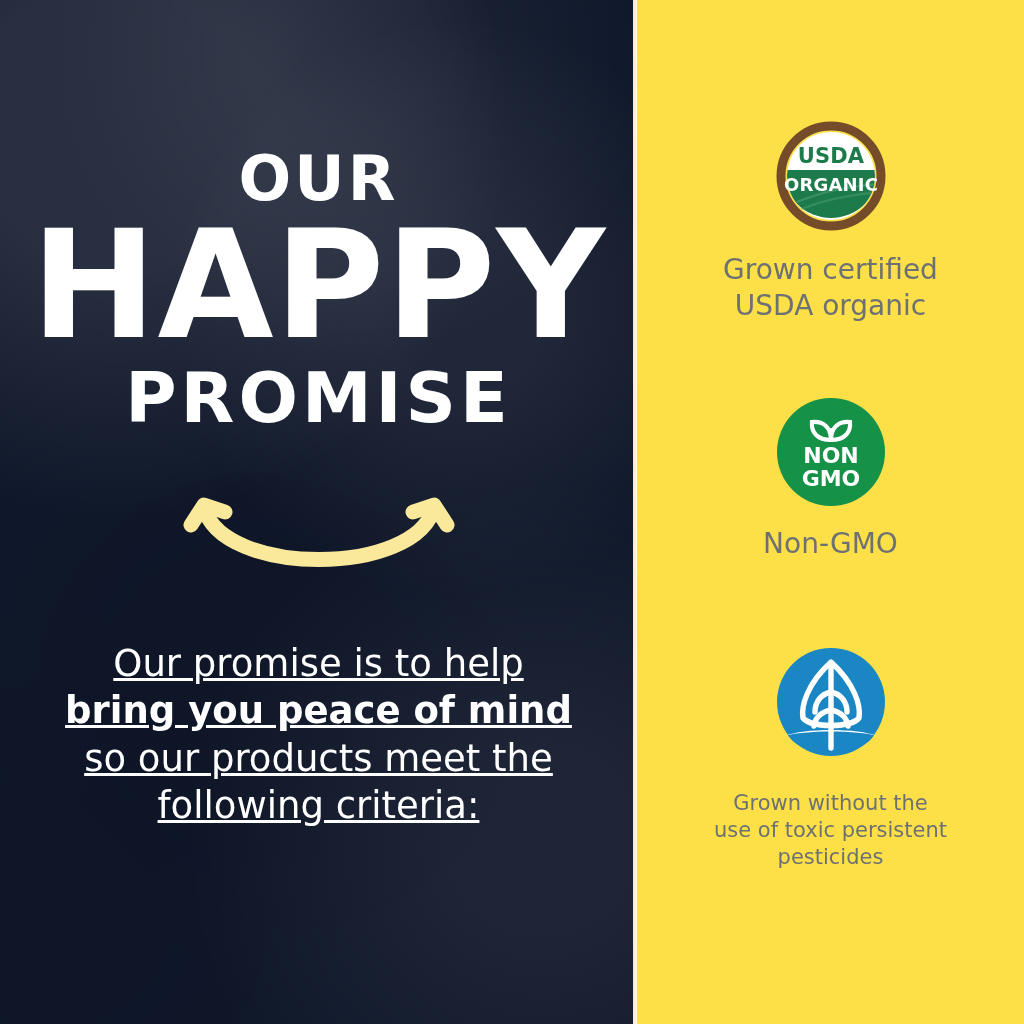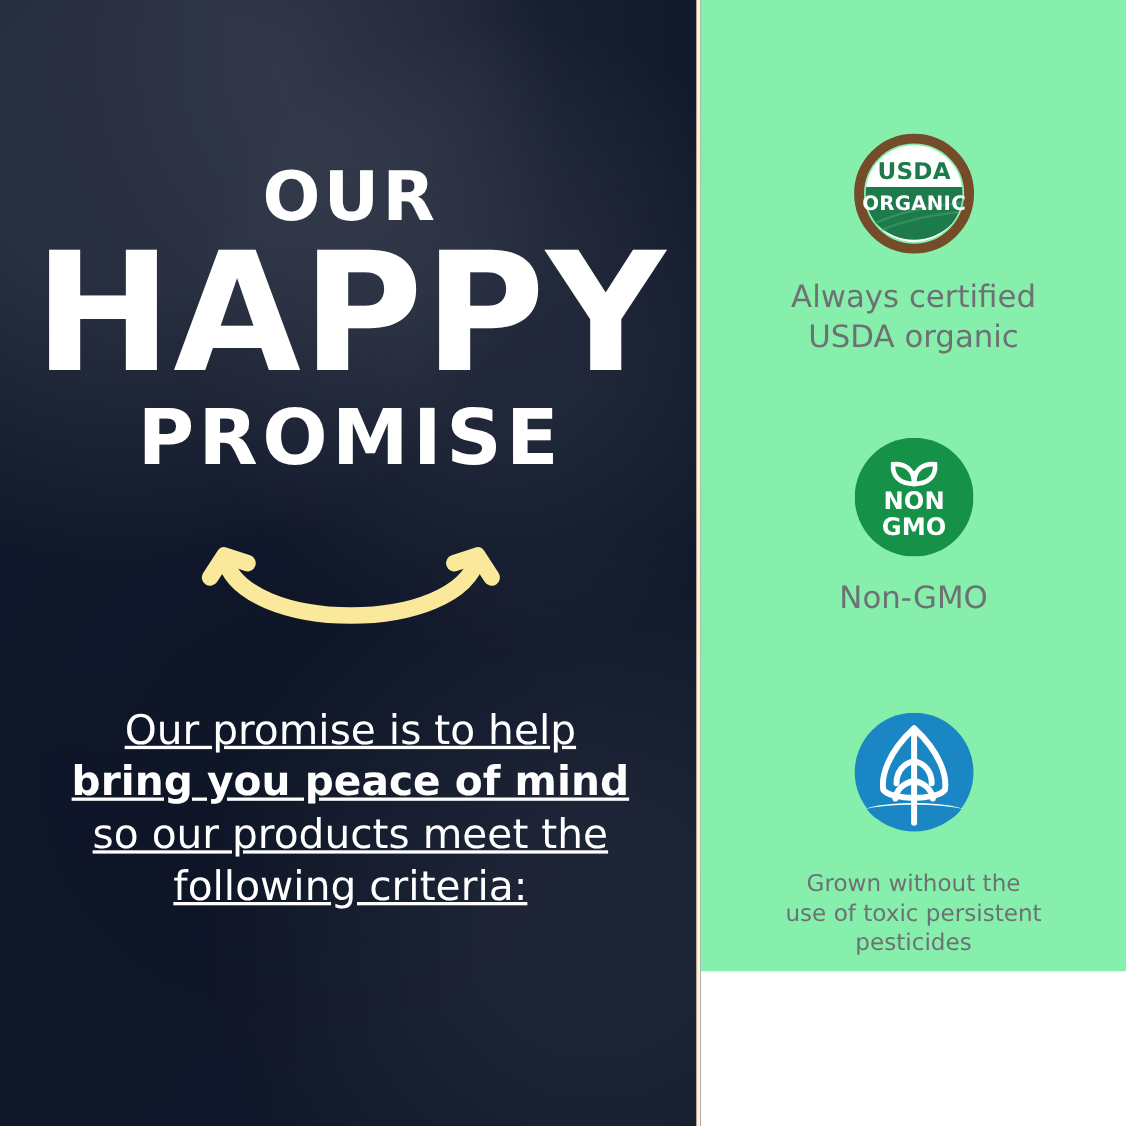--- a/index.html
+++ b/index.html
@@ -74,22 +74,22 @@
     font-size:37px;line-height:1.28;
     font-weight:400;
     text-decoration:underline;
   }
   .promise-copy .ln{display:block;}
   .promise-copy .ln.bold{font-weight:700;}
 
   
   .right-panel{
     position:relative;
-    width:387px;height:883px;flex:0 0 387px;
-    background:#86efac;
+    width:387px;height:1024px;flex:0 0 387px;
+    background:#fde047;
     display:flex;flex-direction:column;
     align-items:center;
   }
   .badge-block{
     position:absolute;left:0;right:0;
     display:flex;flex-direction:column;align-items:center;
   }
   .badge-block.b1{top:118px;}
   .badge-block.b2{top:398px;}
   .badge-block.b3{top:648px;}
@@ -151,21 +151,21 @@
         <circle cx="58" cy="58" r="44" fill="#FFFFFF"></circle>
         <g clip-path="url(#clipSeal)">
           <path d="M 10 52 L 106 52 A 48 48 0 0 1 10 52 Z" fill="#1C7A4B"></path>
           <path d="M 8 92 C 40 74, 78 68, 108 66" fill="none" stroke="#3F9468" stroke-width="2.2" opacity=".85"></path>
           <path d="M 10 100 C 42 82, 80 76, 110 74" fill="none" stroke="#3F9468" stroke-width="2.2" opacity=".7"></path>
         </g>
         <text x="58" y="45" text-anchor="middle" font-family="'DejaVu Sans', sans-serif" font-size="21" font-weight="700" fill="#1C7A4B" letter-spacing="0.2">USDA</text>
         <text x="58" y="73" text-anchor="middle" font-family="'DejaVu Sans', sans-serif" font-size="18" font-weight="700" fill="#FFFFFF" letter-spacing="0.2">ORGANIC</text>
       </svg>
       <div class="badge-caption">
-        <span>Always certified</span><br>
+        <span>Grown certified</span><br>
         <span>USDA organic</span>
       </div>
     </div>
 
     <div class="badge-block b2">
       <svg width="108" height="108" viewBox="0 0 108 108">
         <circle cx="54" cy="54" r="54" fill="#169148"></circle>
         <g fill="none" stroke="#FFFFFF" stroke-width="4.2" stroke-linecap="round">
           <path d="M 54 42 C 40 42, 34 34, 35 24 C 46 23, 54 29, 54 42 Z"></path>
           <path d="M 54 42 C 68 42, 74 34, 73 24 C 62 23, 54 29, 54 42 Z"></path>

